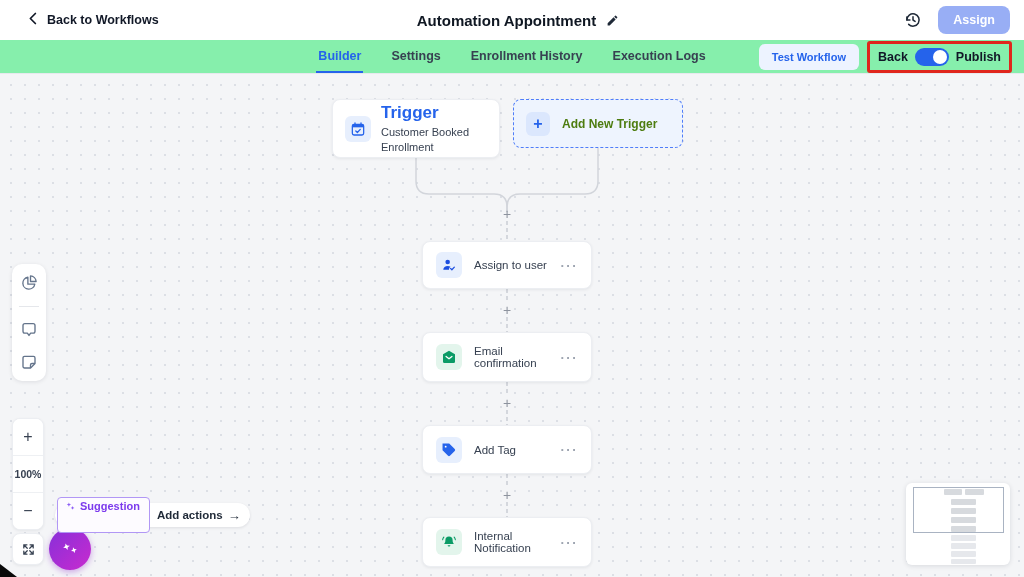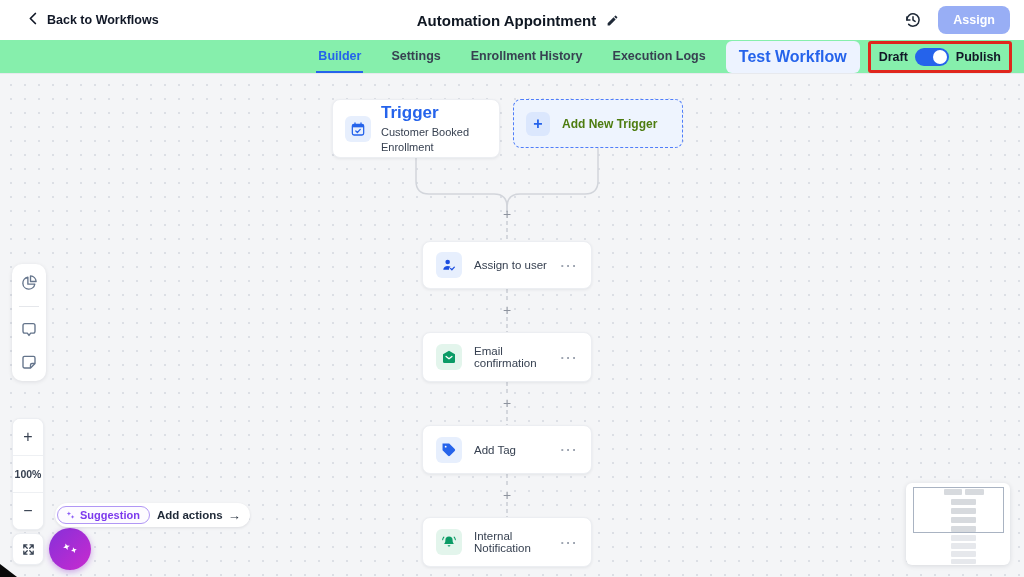--- a/index.html
+++ b/index.html
@@ -18,21 +18,21 @@
   .history-icon svg { width:18px; height:18px; display:block; }
   .saved-btn { background:#98aef5; color:#fff; font-size:12.5px; font-weight:bold; border:none; border-radius:8px; padding:7px 15px; }
 
   
   .tabbar { height:34px; background:#86efac; border-bottom:1px solid #e7e9ee; display:flex; align-items:stretch; padding:0 12px; }
   .tabbar-spacer { flex:1; }
   .tabs { display:flex; gap:26px; align-items:stretch; }
   .tab { font-size:12.5px; font-weight:bold; color:#374151; display:flex; align-items:center; padding:0 2px; border-bottom:2.5px solid transparent; cursor:pointer; }
   .tab.active { color:#2563eb; border-bottom-color:#2563eb; }
   .tabbar-right { flex:1; display:flex; justify-content:flex-end; align-items:center; gap:8px; }
-  .test-workflow { background:#edf3ff; color:#2563eb; font-size:16px; font-weight:bold; border:none; border-radius:6px; padding:7px 13px; }
+  .test-workflow { background:#edf3ff; color:#2563eb; font-size:11px; font-weight:bold; border:none; border-radius:6px; padding:7px 13px; }
   .publish-box { border:3px solid #e0261c; border-radius:3px; display:flex; align-items:center; gap:7px; padding:4px 8px; }
   .toggle-label { font-size:12.5px; font-weight:bold; color:#111827; }
   .toggle { width:34px; height:18px; border-radius:9px; background:#2563eb; position:relative; cursor:pointer; }
   .toggle-knob { position:absolute; top:2px; right:2px; width:14px; height:14px; border-radius:50%; background:#fff; }
 
   
   .canvas { position:relative; height:503px; background:#f4f5f7;
     background-image:radial-gradient(#dcdfe5 1px, transparent 1.2px);
     background-size:14px 14px; background-position:4px 4px; }
   .connectors { position:absolute; inset:0; width:1024px; height:503px; }
@@ -79,22 +79,22 @@
   .fullscreen-btn svg { width:15px; height:15px; }
 
   .ai-fab { position:absolute; left:49px; top:454px; width:42px; height:42px; border-radius:50%;
     background:linear-gradient(135deg,#8d2fd8 10%,#c22bd0 90%); box-shadow:0 2px 6px rgba(140,40,200,.4);
     display:flex; align-items:center; justify-content:center; cursor:pointer; }
   .ai-fab svg { width:18px; height:18px; transform:rotate(-18deg); }
 
   
   .suggestion-wrap { position:absolute; left:55px; top:429px; height:24px; background:#fff; border-radius:12px;
     box-shadow:0 1px 3px rgba(16,24,40,.10); display:flex; align-items:center; gap:7px; padding:2px 9px 2px 2px; }
-  .suggestion-pill { display:flex; align-items:center; gap:4px; border:1px solid #b197f5; border-radius:9px;
-    padding:2px 9px 2px 7px; cursor:pointer; background:#fdfbff; }
+  .suggestion-pill { display:flex; align-items:center; gap:4px; border:1px solid #b197f5; border-radius:4px;
+    padding:2px 9px 20px 7px; cursor:pointer; background:#fdfbff; }
   .suggestion-pill svg { width:11px; height:11px; }
   .suggestion-label { font-size:11px; font-weight:bold; color:#7c3aed; }
   .add-actions { display:flex; align-items:center; gap:5px; cursor:pointer; }
   .add-actions-label { font-size:11.5px; font-weight:bold; color:#1f2937; }
   .add-actions-arrow { font-size:13px; color:#1f2937; line-height:1; }
 
   
   .minimap { position:absolute; left:906px; top:409px; width:104px; height:82px; background:#fff; border-radius:6px;
     box-shadow:0 1px 5px rgba(16,24,40,.12); overflow:hidden; }
   .minimap-viewport { position:absolute; left:7px; top:4px; width:91px; height:46px; border:1px solid #a9b3c2; background:rgba(255,255,255,.6); }
@@ -140,21 +140,21 @@
   <div class="tabbar-spacer"></div>
   <div class="tabs">
     <div class="tab active">Builder</div>
     <div class="tab">Settings</div>
     <div class="tab">Enrollment History</div>
     <div class="tab">Execution Logs</div>
   </div>
   <div class="tabbar-right">
     <button class="test-workflow">Test Workflow</button>
     <div class="publish-box">
-      <span class="toggle-label">Draft</span>
+      <span class="toggle-label">Back</span>
       <div class="toggle">
           <div class="toggle-knob"></div>
         </div>
       <span class="toggle-label">Publish</span>
     </div>
   </div>
 </div>
 
 <div class="canvas">
 

